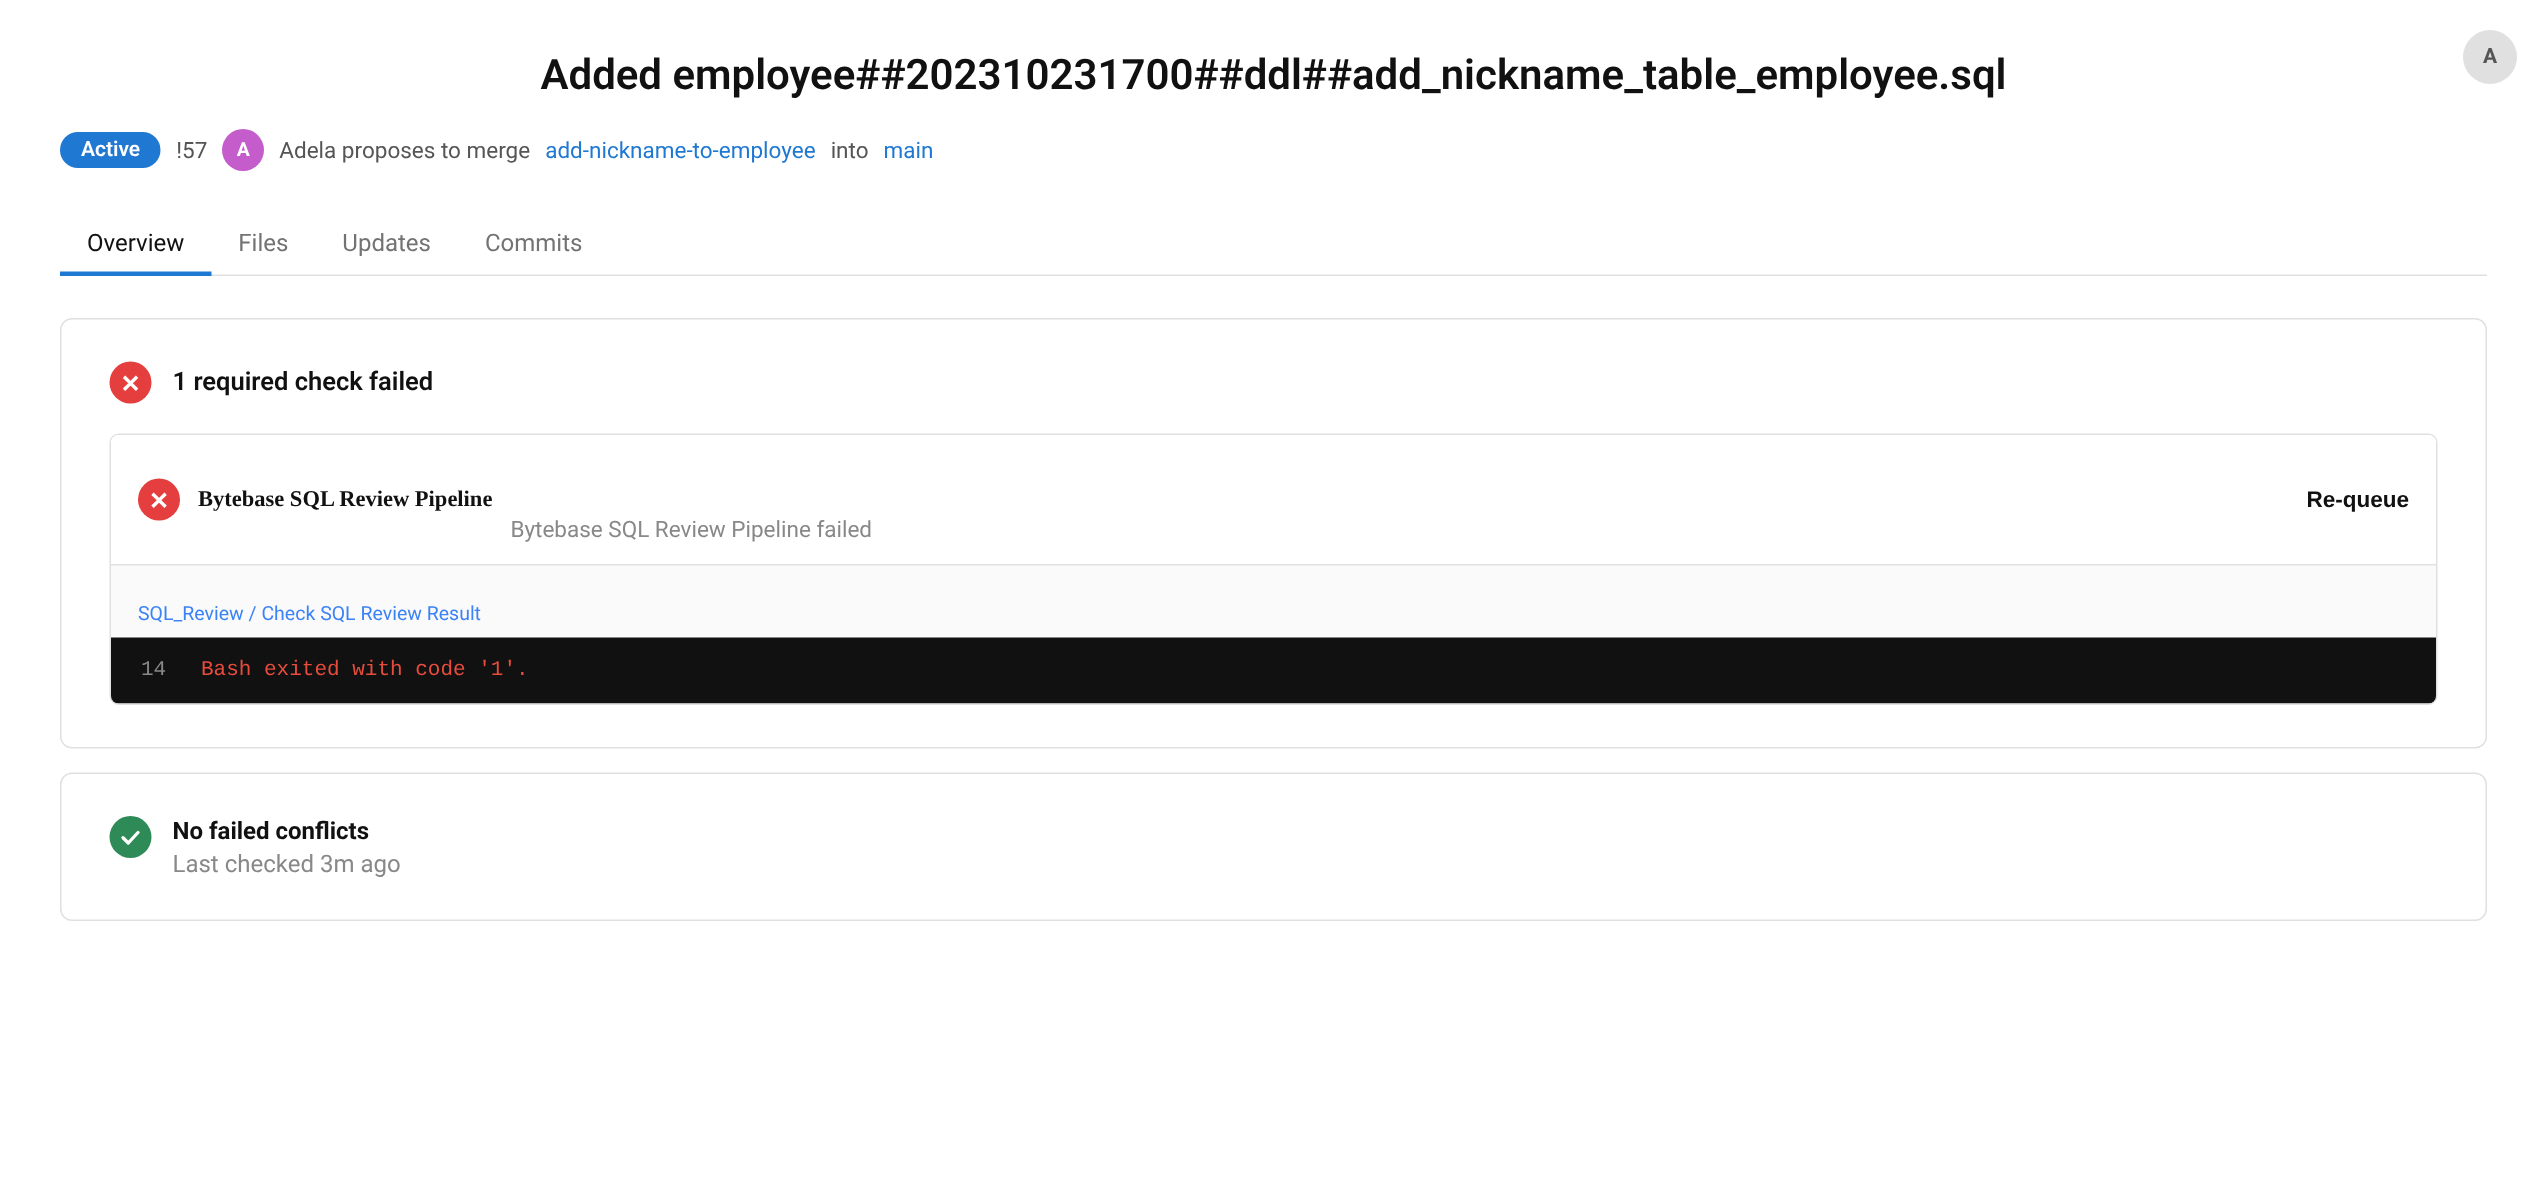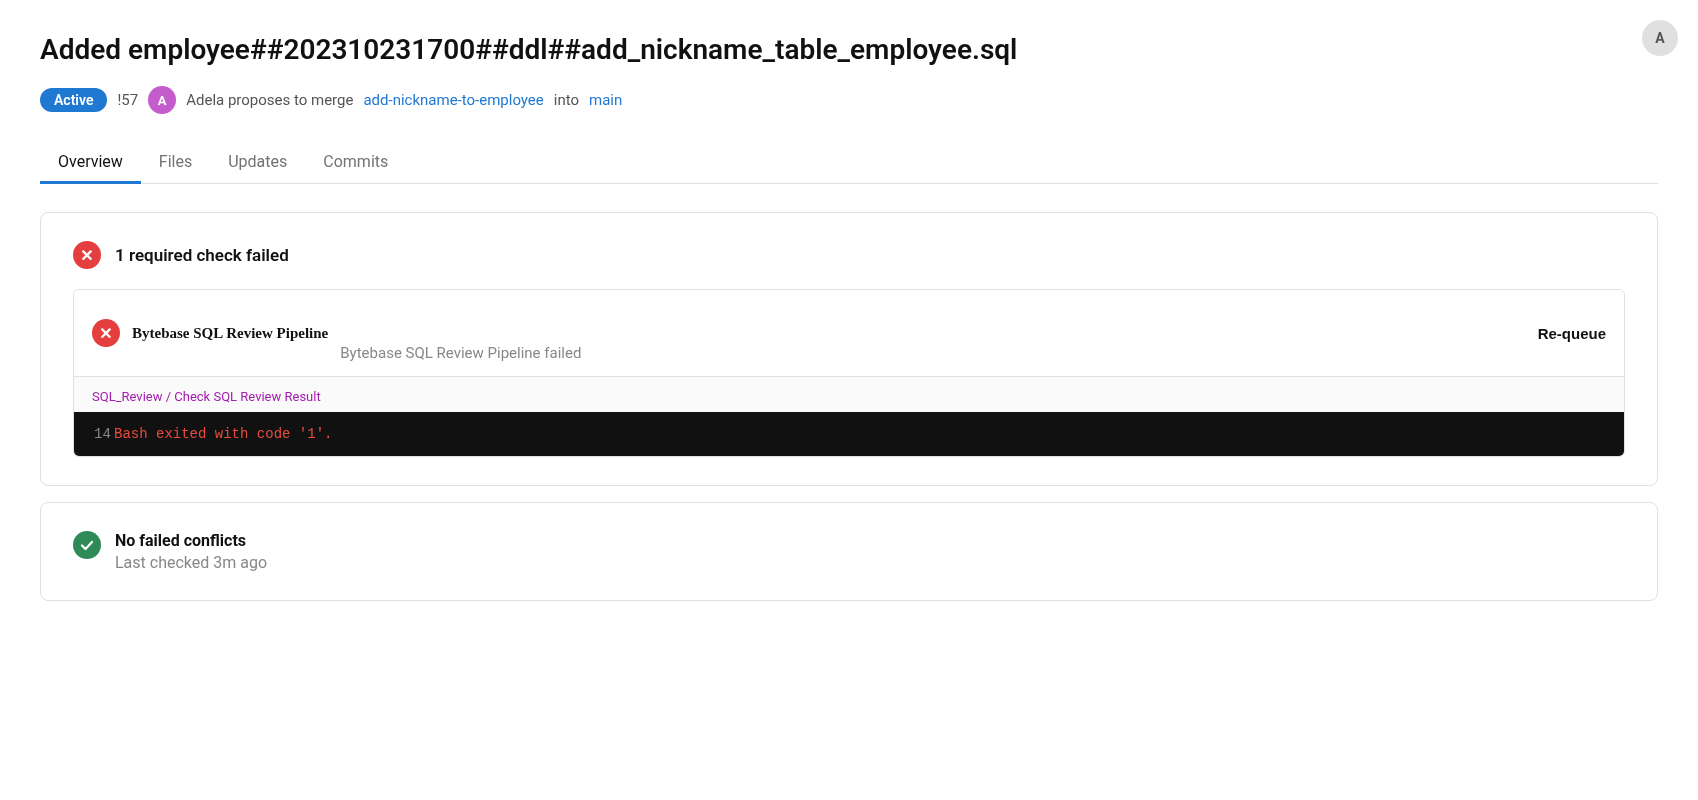--- a/index.html
+++ b/index.html
@@ -10,20 +10,21 @@
       padding: 32px 40px;
       min-width: 1698px;
     }
 
     .page-title {
       font-size: 28px;
       font-weight: 600;
       color: #111;
       margin-bottom: 18px;
       line-height: 1.3;
+      text-align: center;
     }
 
     .meta-row {
       display: flex;
       align-items: center;
       gap: 10px;
       margin-bottom: 28px;
       font-size: 15px;
       color: #555;
     }
@@ -171,35 +172,36 @@
     .requeue-btn {
       font-size: 15px;
       font-weight: 700;
       color: #111;
       background: none;
       border: none;
       cursor: pointer;
     }
 
     .pipeline-subtext {
-      padding: 12px 18px 8px 18px;
+      padding: 25px 18px 8px 18px;
       font-size: 13px;
-      color: #a21caf;
+      color: #3b82f6;
       border-top: 1px solid #e0e0e0;
       background: #fafafa;
     }
 
     .code-block {
       background: #111;
       color: #e74c3c;
       font-family: 'Courier New', Courier, monospace;
       font-size: 14px;
       padding: 14px 20px;
       display: flex;
       align-items: center;
+      gap: 20px;
     }
 
     .code-line-number {
       color: #888;
       min-width: 20px;
     }
 
     .code-text {
       color: #e74c3c;
     }

